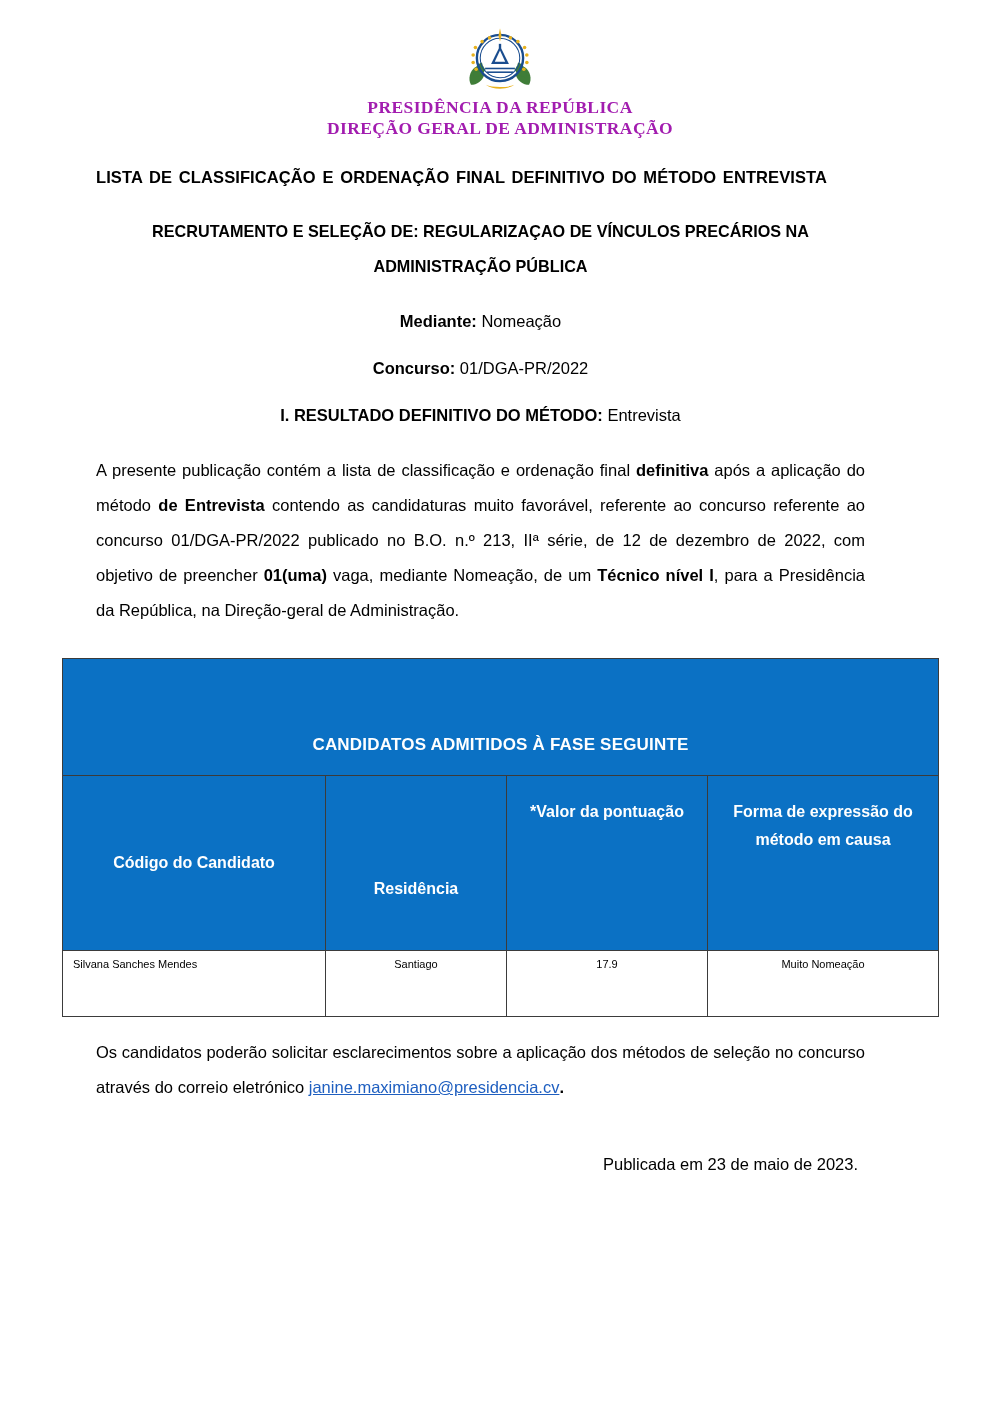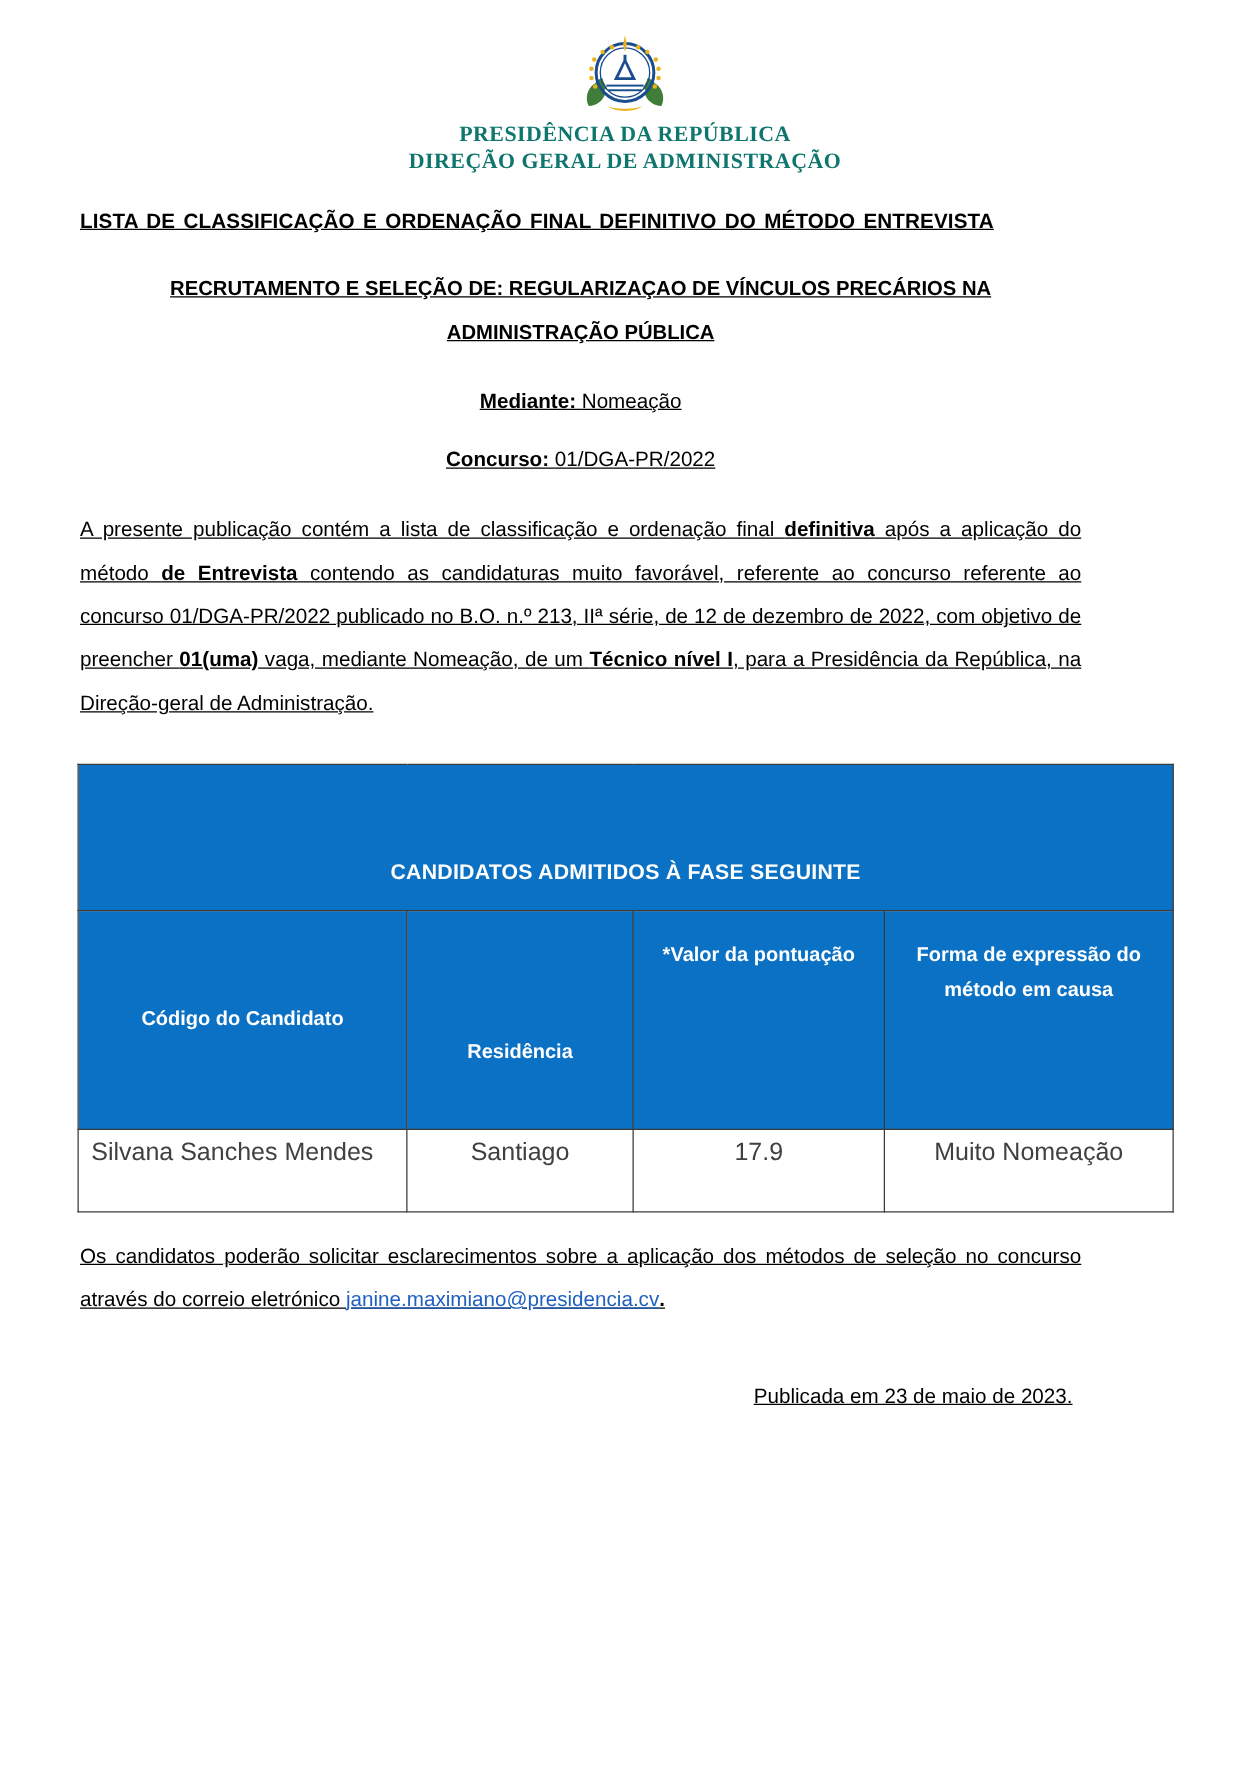--- a/index.html
+++ b/index.html
@@ -42,28 +42,27 @@
   }
   .header-lines {
     margin-top: 3px;
     line-height: 1.18;
   }
   .header-line {
     font-family: "Liberation Serif", serif;
     font-weight: bold;
     font-size: 17.5px;
     letter-spacing: 0.4px;
-    color: #0f766e;
+    color: #a21caf;
     white-space: nowrap;
   }
 
   
   .content {
-    padding: 0 135px 0 64px;
-    text-decoration: underline;
+    padding: 0 135px 0 96px;
   }
 
   .doc-title {
     text-align: justify;
     text-align-last: left;
     font-weight: bold;
     font-size: 16.5px;
     line-height: 2.15;
     letter-spacing: 0.1px;
     margin: 22px 0 0 0;
@@ -131,22 +130,22 @@
     height: 122px;
     padding: 0 8px !important;
     line-height: 1.75;
   }
   .th-cell.valign-mid { vertical-align: middle; }
   .th-cell.valign-low { vertical-align: middle; padding-top: 52px !important; }
   .th-cell.valign-top { vertical-align: top; padding-top: 22px !important; }
 
   .td-body {
     background: #ffffff;
-    color: #404040;
-    font-size: 20px;
+    color: #000000;
+    font-size: 11px;
     text-align: center;
     height: 58px;
     vertical-align: top;
     padding: 7px 8px 0 8px !important;
   }
   .td-body.left { text-align: left; padding-left: 10px !important; }
 
   
   .col-a { width: 263px; }
   .col-b { width: 181px; }
@@ -241,20 +240,23 @@
     <div class="subtitle">RECRUTAMENTO E SELEÇÃO DE: REGULARIZAÇAO DE VÍNCULOS PRECÁRIOS NA ADMINISTRAÇÃO PÚBLICA</div>
 
     <div class="center-line">
       <b>Mediante:</b><span>&nbsp;</span><span>Nomeação</span>
     </div>
 
     <div class="center-line tight">
       <b>Concurso:</b><span>&nbsp;</span><span>01/DGA-PR/2022</span>
     </div>
 
+    <div class="center-line tight">
+      <b>I. RESULTADO DEFINITIVO DO MÉTODO:</b><span>&nbsp;</span><span>Entrevista</span>
+    </div>
 
     <div class="body-par"><span>A presente publicação contém a lista de classificação e ordenação final </span><b>definitiva</b><span> após a aplicação do método </span><b>de Entrevista</b><span> contendo as candidaturas muito favorável, referente ao concurso referente ao concurso 01/DGA-PR/2022 publicado no B.O. n.º 213, IIª série, de 12 de dezembro de 2022, com objetivo de preencher </span><b>01(uma)</b><span> vaga, mediante Nomeação, de um </span><b>Técnico nível I</b><span>, para a Presidência da República, na Direção-geral de Administração.</span></div>
   </div>
 
   <div class="table-wrap">
     <table class="result">
       <colgroup>
         <col class="col-a">
           <col class="col-b">
           <col class="col-c">

